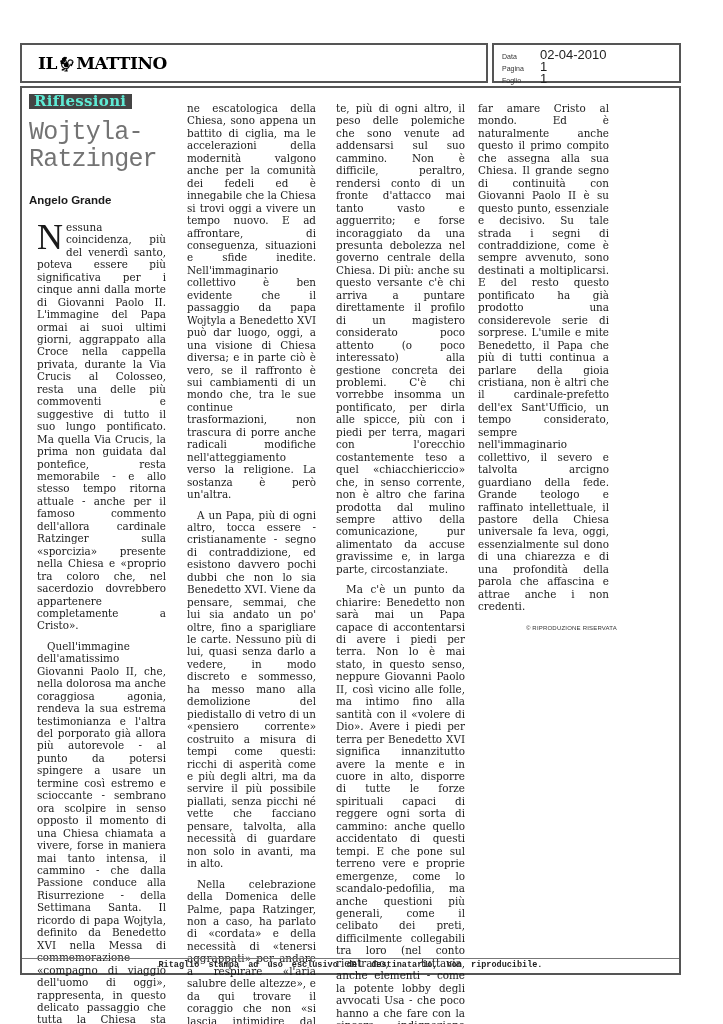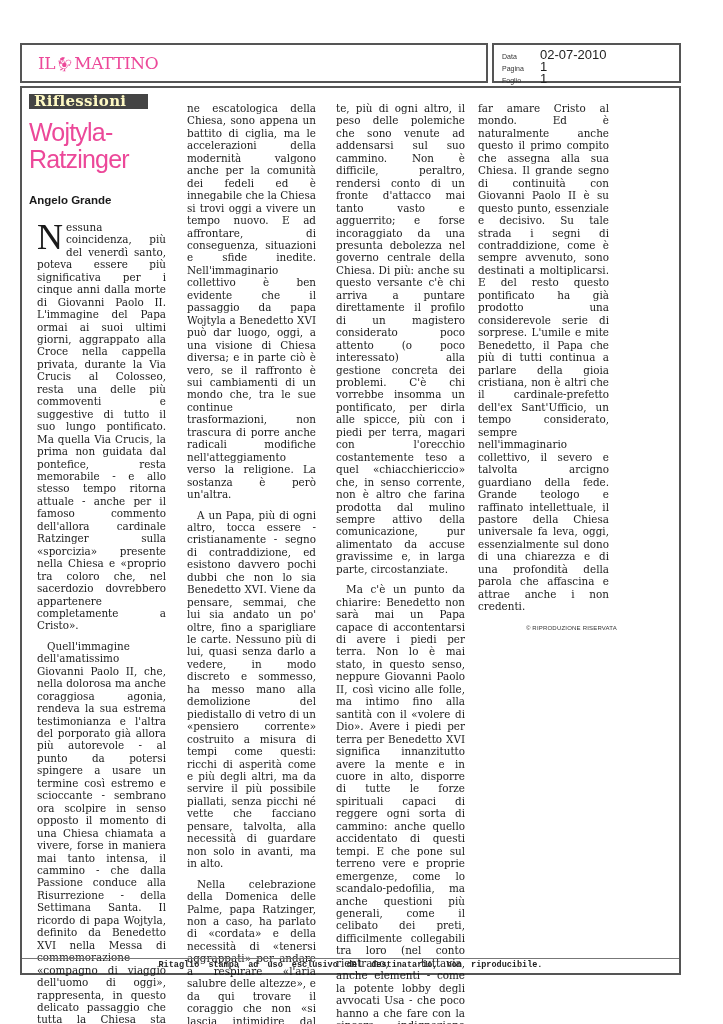--- a/index.html
+++ b/index.html
@@ -1,51 +1,51 @@
 <!DOCTYPE html>
 <html><head>
 <meta charset="utf-8">
 <style>
   html, body { margin:0; padding:0; background:#ffffff; }
   body { width:723px; height:1024px; position:relative; overflow:hidden; font-family:"DejaVu Serif", serif; color:#1a1a1a; }
   .hdr-left { position:absolute; left:20px; top:43px; width:468px; height:40px; border:2px solid #555; box-sizing:border-box; background:#fff; }
-  .logo { position:absolute; left:16px; top:8px; font-family:"DejaVu Serif", serif; font-weight:normal; font-size:17px; letter-spacing:-0.5px; color:#ec4899; }
+  .logo { position:absolute; left:16px; top:8px; font-family:"DejaVu Serif", serif; font-weight:bold; font-size:17px; letter-spacing:-0.5px; color:#000000; }
   .logo .rooster { font-size:14px; margin:0 1px; }
   .hdr-right { position:absolute; left:492px; top:43px; width:189px; height:40px; border:2px solid #555; box-sizing:border-box; background:#fff; font-family:"Liberation Sans", sans-serif; }
   .meta-row { position:absolute; left:8px; display:flex; align-items:baseline; }
   .meta-label { font-size:7px; width:38px; color:#333; }
   .meta-val { font-size:13px; color:#222; }
   .frame { position:absolute; left:20px; top:86px; width:661px; height:889px; border:2px solid #555; box-sizing:border-box; background:#fff; }
   .col { position:absolute; top:6px; font-size:10.4px; line-height:12.45px; text-align:justify; hyphens:manual; }
   .col p { margin:8px; text-indent:10px; }
   .col p.first { text-indent:0; }
   .c1 { left:7px; width:145px; }
   .c2 { left:157px; width:145px; }
   .c3 { left:306px; width:145px; }
   .c4 { left:448px; width:147px; }
-  .rubric { display:inline-block; background:#444; color:#fef9c3; font-weight:bold; font-size:15px; padding:1px 22px 2px 5px; letter-spacing:0.3px; font-family:"DejaVu Serif", serif; }
-  .headline { font-family:Liberation Sans, sans-serif; font-size:25px; line-height:27px; margin-top:10px; letter-spacing:-0.8px; color:#ec4899; font-weight:normal; }
+  .rubric { display:inline-block; background:#444; color:#5eead4; font-weight:bold; font-size:15px; padding:1px 6px 2px 5px; letter-spacing:0.3px; font-family:"DejaVu Serif", serif; }
+  .headline { font-family:Liberation Mono, monospace; font-size:25px; line-height:27px; margin-top:10px; letter-spacing:-0.8px; color:#737373; font-weight:normal; }
   .byline { font-family:"Liberation Sans", sans-serif; font-weight:bold; font-size:11.5px; margin-top:21px; margin-bottom:14px; }
   .dropcap { float:left; font-size:36px; line-height:30px; margin:1px 3px 0 0; font-family:"Liberation Serif", serif; }
   .copyright { font-family:"Liberation Sans", sans-serif; font-size:6px; text-align:right; margin-top:9px; letter-spacing:0.2px; color:#333; }
   .footer { position:absolute; left:0; bottom:0; width:100%; height:14px; border-top:1px solid #777; font-family:"Liberation Mono", monospace; font-size:8.5px; font-weight:bold; text-align:center; line-height:13px; word-spacing:4px; color:#222; }
 </style>
 </head>
 <body>
 
 <div class="hdr-left">
   <div class="logo">
     <span>IL</span><span class="rooster">🐓︎</span><span>MATTINO</span>
   </div>
 </div>
 
 <div class="hdr-right">
   <div class="meta-row" style="top:2px;">
     <span class="meta-label">Data</span>
-    <span class="meta-val">02-07-2010</span>
+    <span class="meta-val">02-04-2010</span>
   </div>
   <div class="meta-row" style="top:14px;">
     <span class="meta-label">Pagina</span>
     <span class="meta-val">1</span>
   </div>
   <div class="meta-row" style="top:26px;">
     <span class="meta-label">Foglio</span>
     <span class="meta-val">1</span>
   </div>
 </div>

